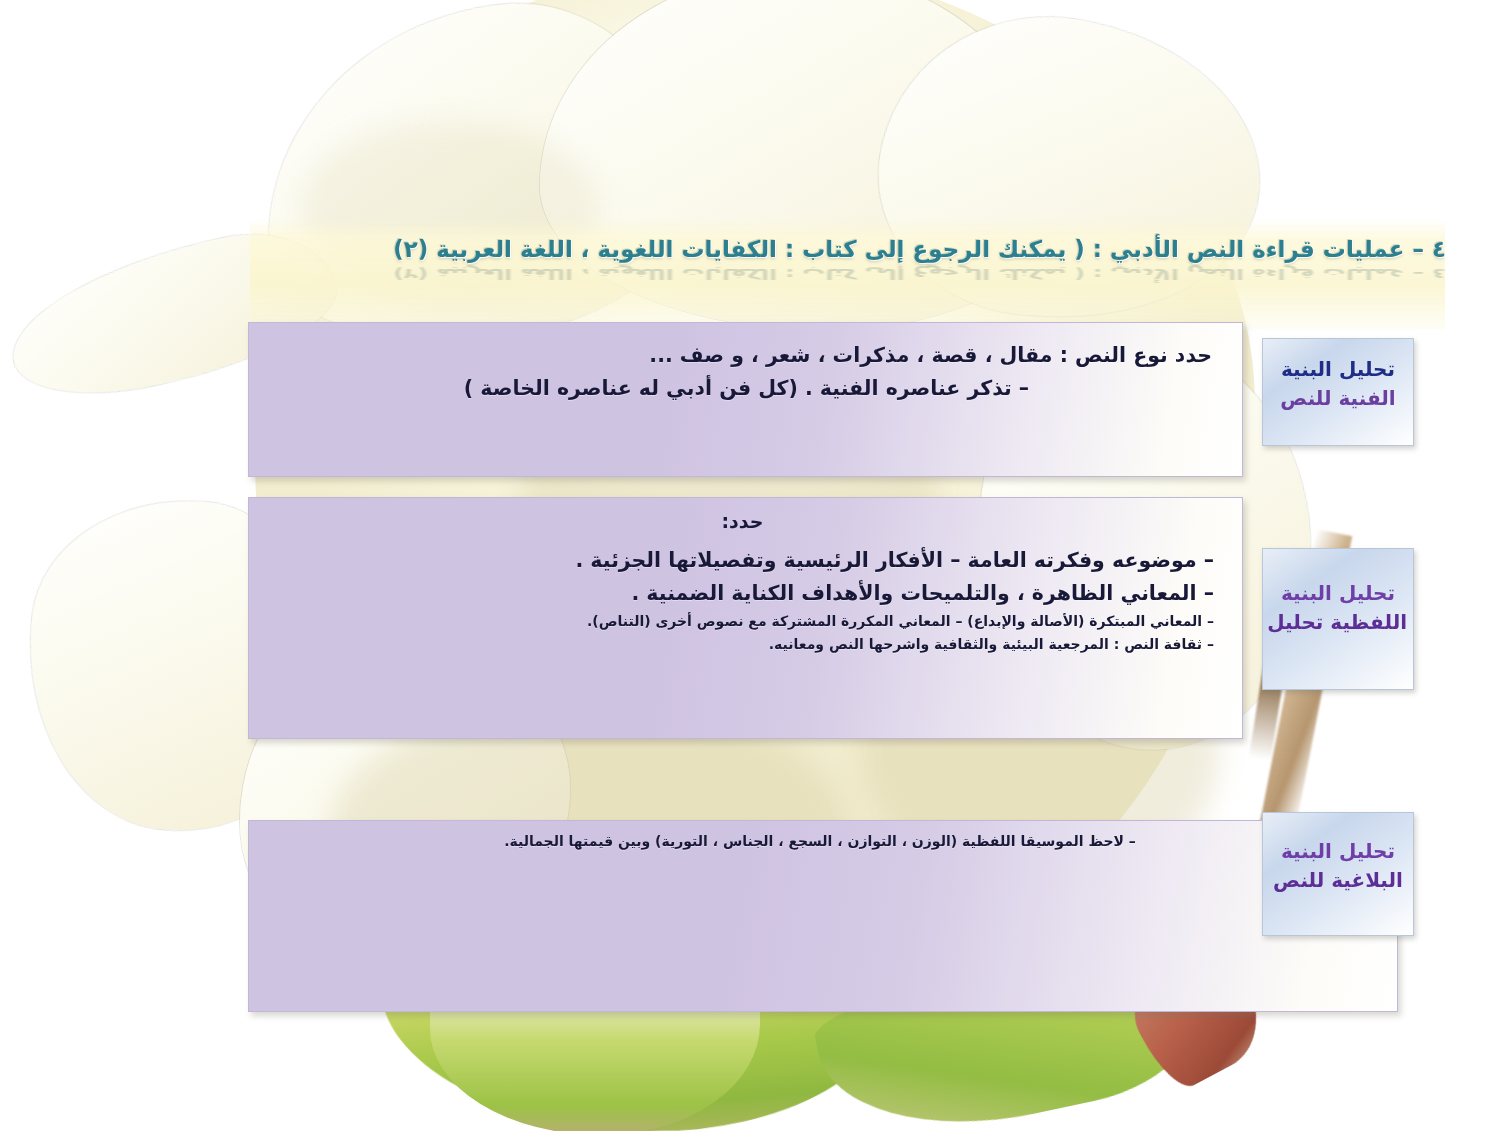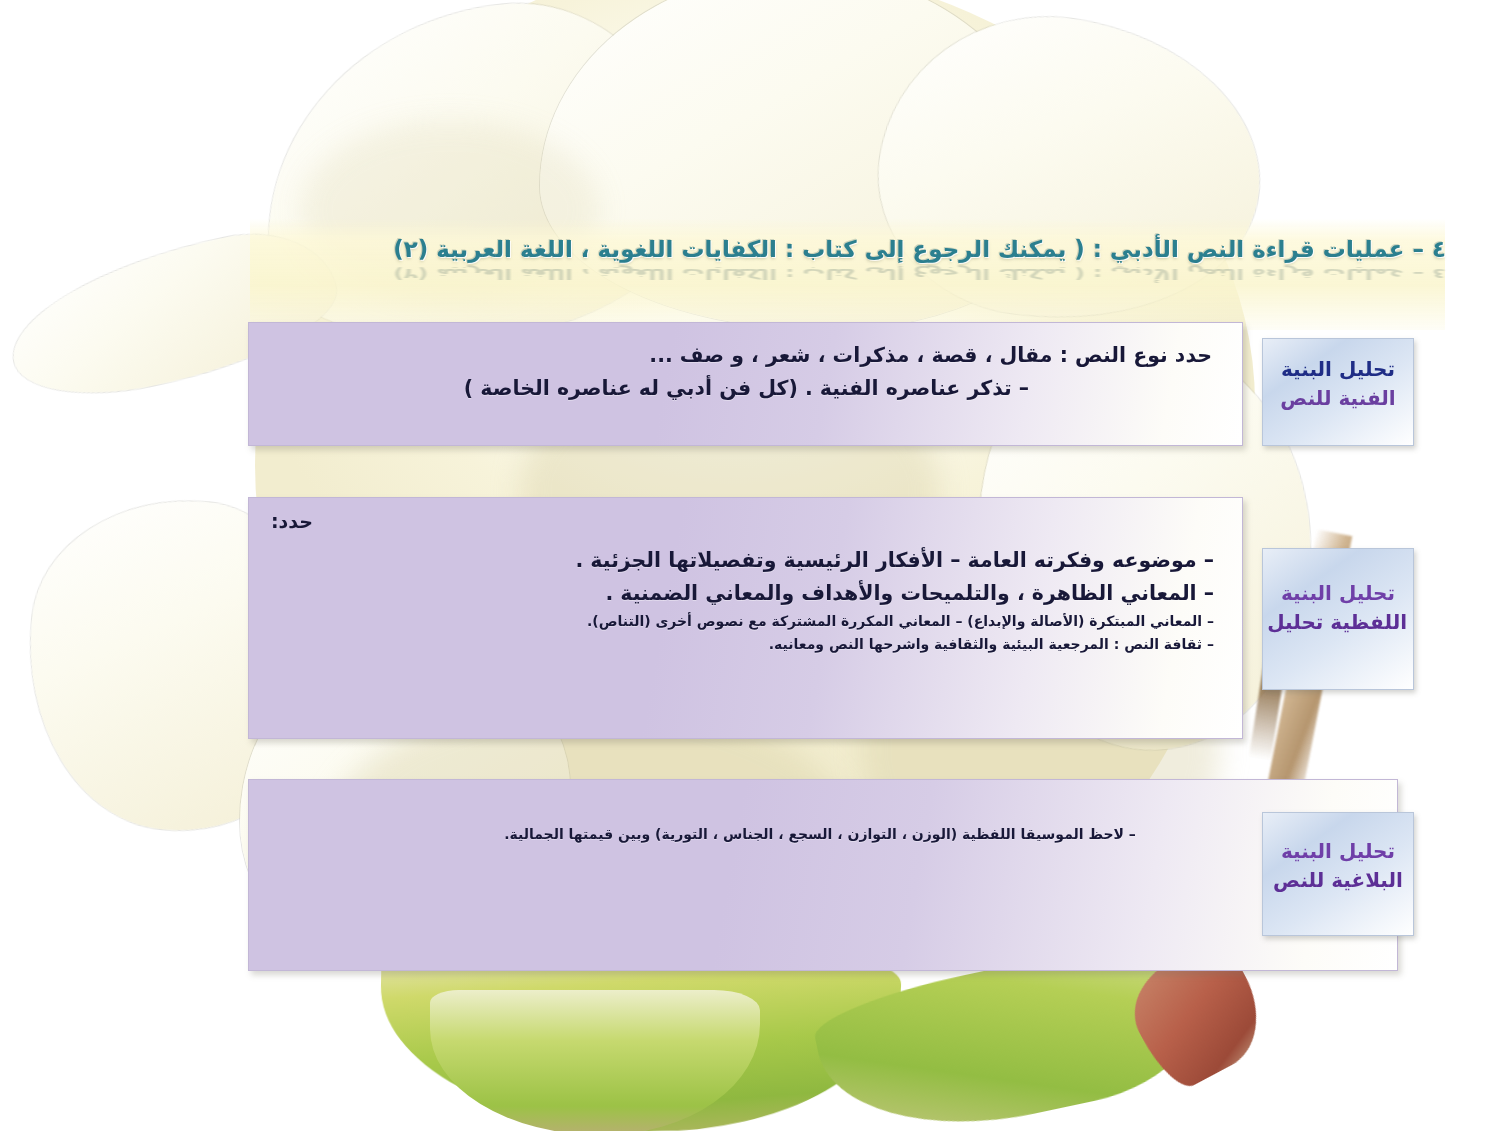--- a/index.html
+++ b/index.html
@@ -207,29 +207,29 @@
     font-size: 20.5px;
     font-weight: bold;
     line-height: 1.62;
     white-space: nowrap;
     text-shadow: 0 1px 0 rgba(255,255,255,.35);
   }
   .content-box .line.small {
     font-size: 14px;
   }
 
-  #box1 { top: 322px; width: 995px; height: 124px; padding-top: 16px; }
+  #box1 { top: 322px; width: 995px; height: 155px; padding-top: 16px; }
   #box1 .line { text-align: center; padding-left: 8px; }
   #box1 .line.r0 { text-align: right; padding-right: 2px; }
 
   #box2 { top: 497px; width: 995px; height: 242px; padding-top: 12px; }
-  #box2 .l-head { text-align: left; font-size: 19px; font-weight: bold; margin-bottom: 12px; }
+  #box2 .l-head { text-align: center; font-size: 19px; font-weight: bold; margin-bottom: 12px; }
   #box2 .line { text-align: right; }
 
-  #box3 { top: 779px; width: 1150px; height: 192px; padding-top: 40px; }
+  #box3 { top: 820px; width: 1150px; height: 192px; padding-top: 6px; }
   #box3 .line { text-align: center; line-height: 2.05; }
 
   
   .label-chip {
     position: absolute;
     left: 1262px;
     width: 152px;
     box-sizing: border-box;
     background: linear-gradient(145deg, #e8eef7 0%, #c8d7ec 28%, #dce6f4 58%, #ffffff 100%);
     border: 1px solid #b9c6da;
@@ -290,21 +290,21 @@
     <div class="line">– تذكر عناصره الفنية . (كل فن أدبي له عناصره الخاصة )</div>
   </div>
   <div class="label-chip" id="chip1">
     <div class="l1">تحليل البنية</div>
     <div class="l2">الفنية للنص</div>
   </div>
 
   <div class="content-box" id="box2">
     <div class="l-head">حدد:</div>
     <div class="line">– موضوعه وفكرته العامة – الأفكار الرئيسية وتفصيلاتها الجزئية .</div>
-    <div class="line">– المعاني الظاهرة ، والتلميحات والأهداف والمعاني الضمنية .</div>
+    <div class="line">– المعاني الظاهرة ، والتلميحات والأهداف الكناية الضمنية .</div>
     <div class="line small">– المعاني المبتكرة (الأصالة والإبداع) – المعاني المكررة المشتركة مع نصوص أخرى (التناص).</div>
     <div class="line small">– ثقافة النص : المرجعية البيئية والثقافية واشرحها النص ومعانيه.</div>
   </div>
   <div class="label-chip purple-both" id="chip2">
     <div class="l1">تحليل البنية</div>
     <div class="l2">اللفظية تحليل</div>
   </div>
 
   <div class="content-box" id="box3">
     <div class="line small">– لاحظ الموسيقا اللفظية (الوزن ، التوازن ، السجع ، الجناس ، التورية) وبين قيمتها الجمالية.</div>

